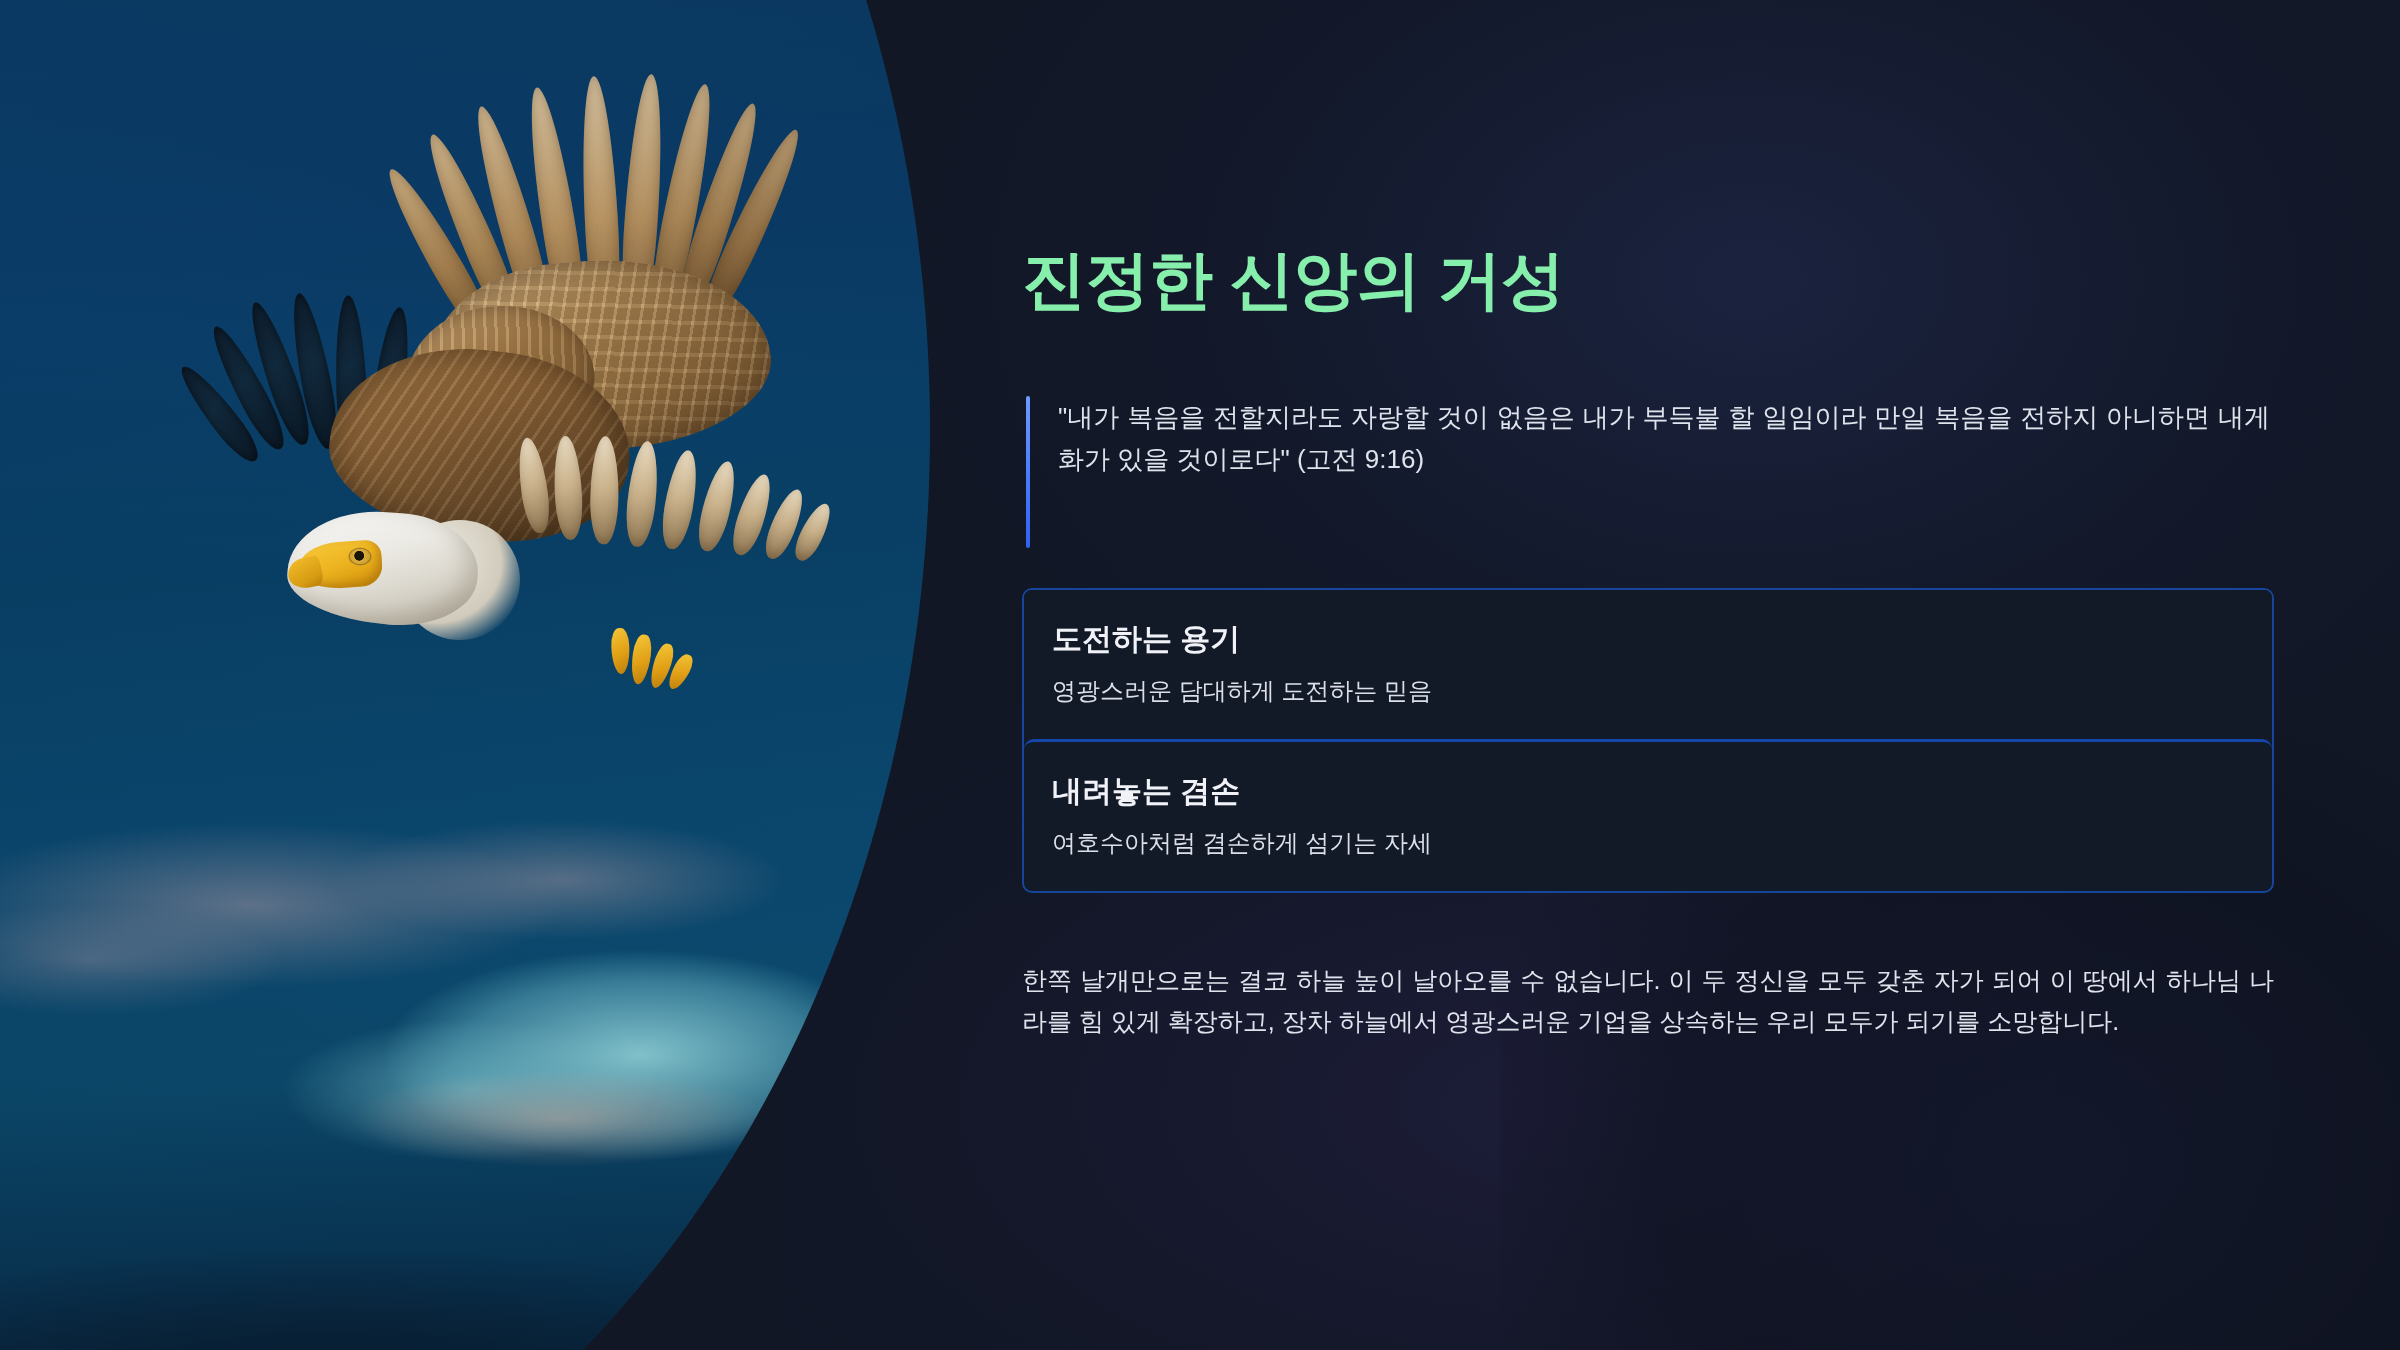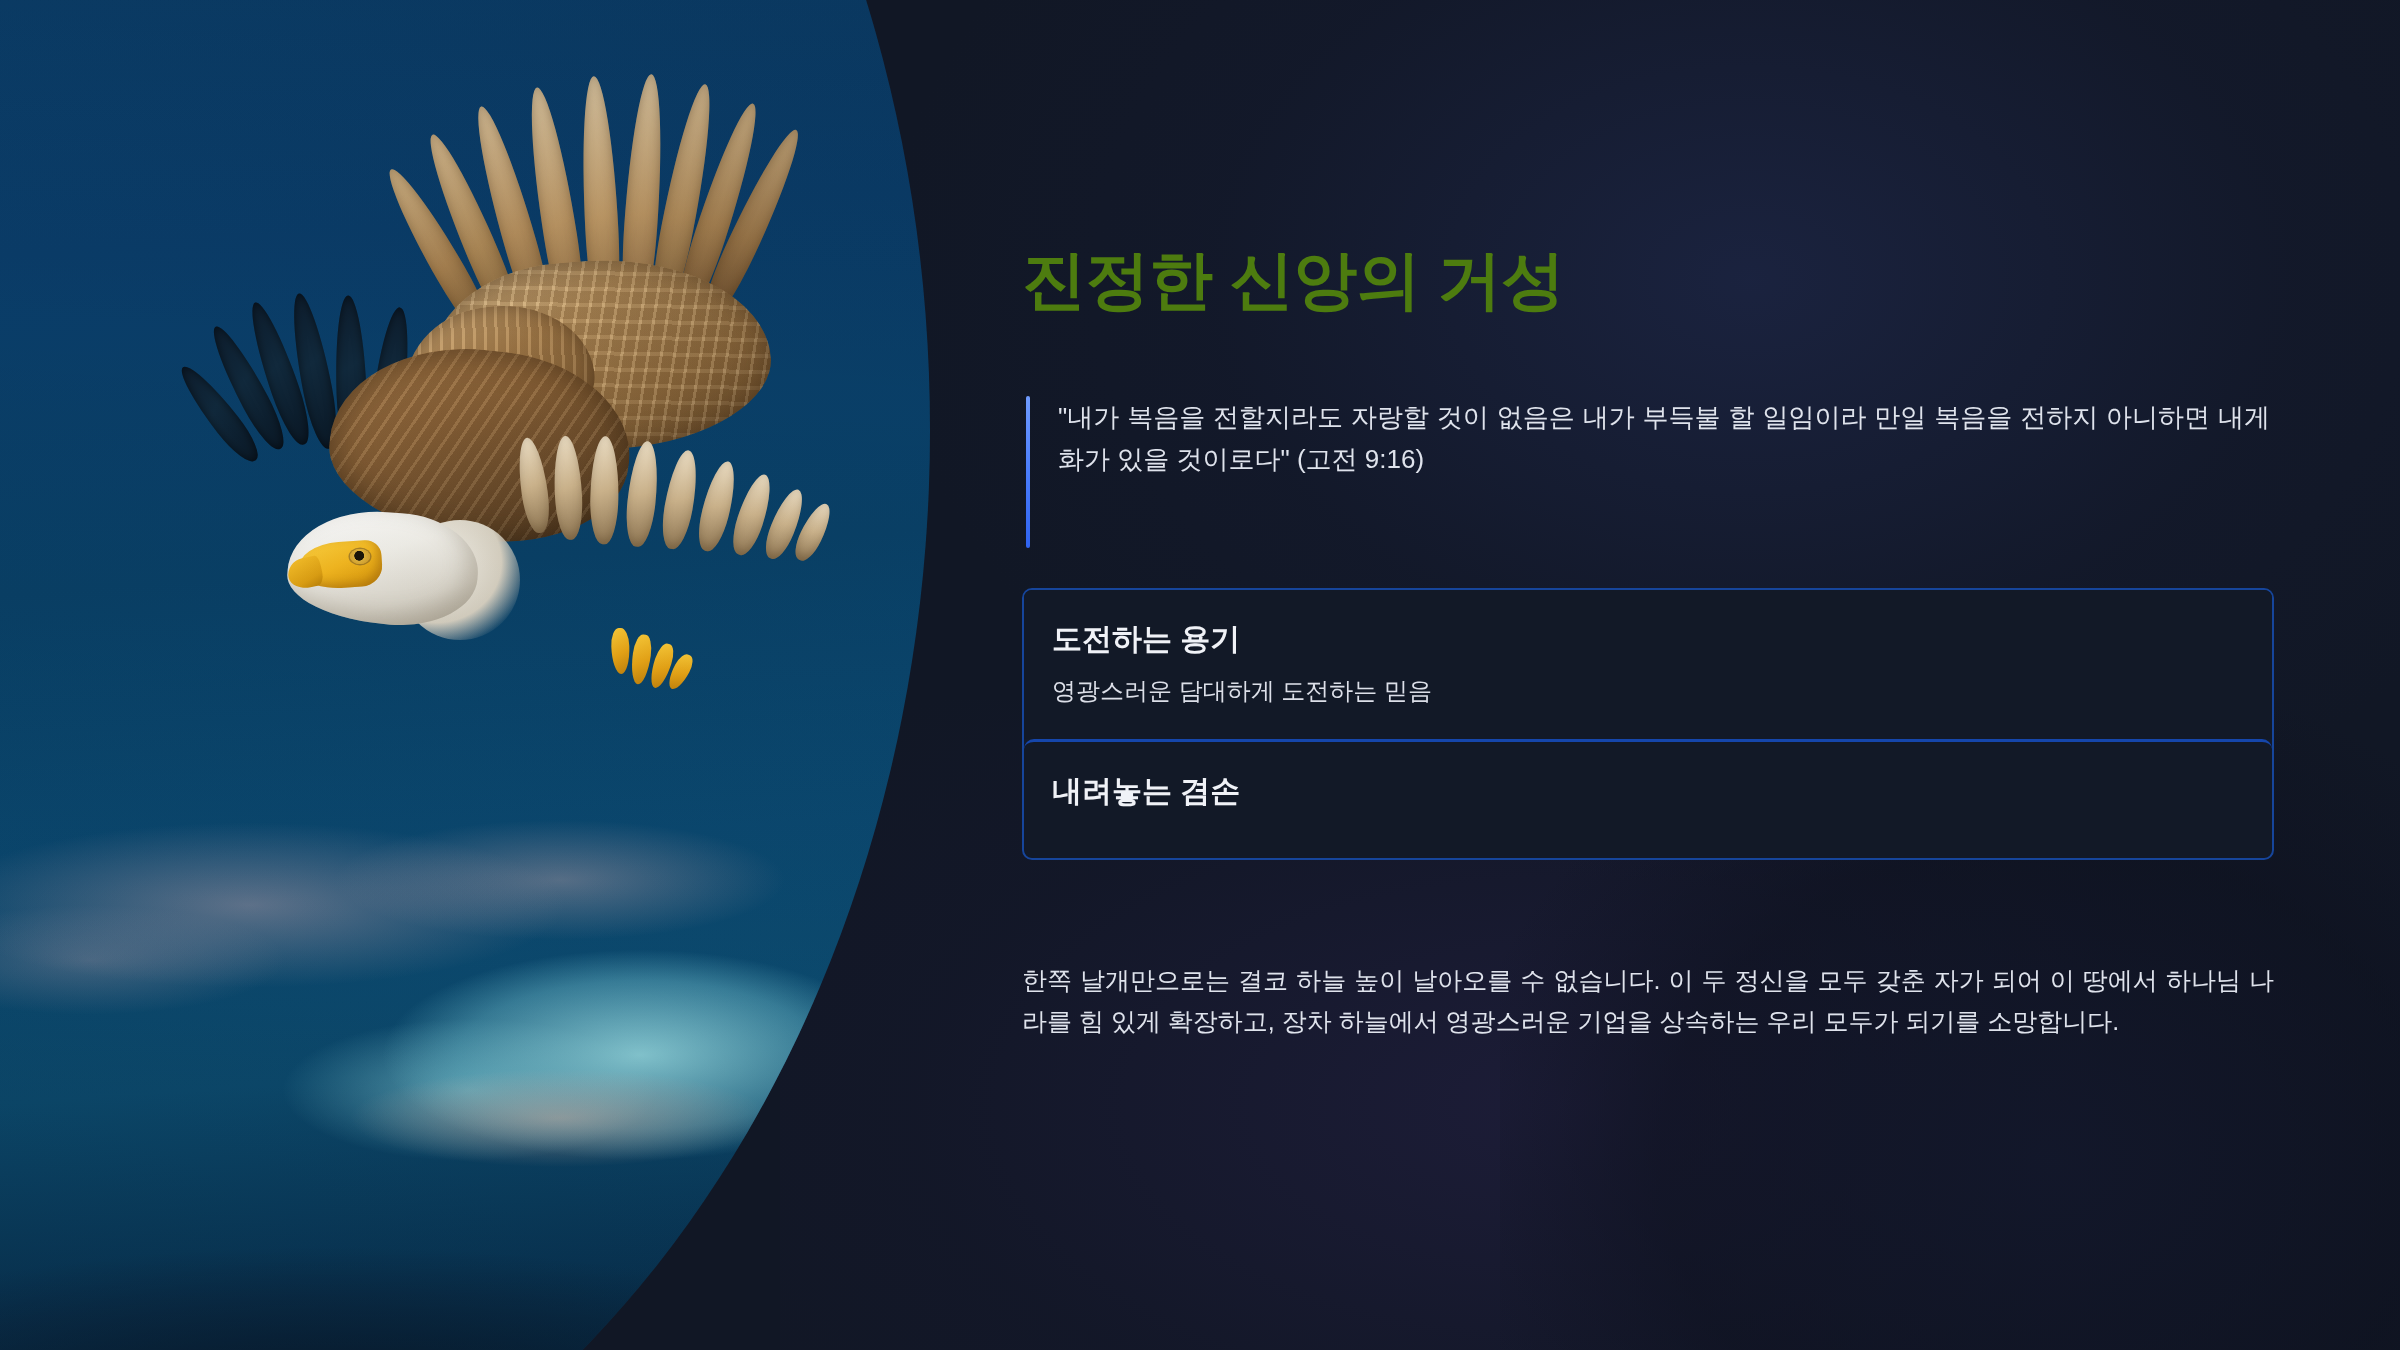--- a/index.html
+++ b/index.html
@@ -242,21 +242,21 @@
   
   .content{
     position:absolute;
     left:1022px; top:0;
     width:1252px; height:1350px;
   }
 
   .page-title{
     position:absolute; left:0; top:243px;
     font-size:64px; font-weight:700; letter-spacing:-.5px;
-    color:#4d7c0f; line-height:1.18;
+    color:#86efac; line-height:1.18;
     white-space:nowrap;
   }
 
   .quote{
     position:absolute; left:0; top:396px;
     width:1252px;
     padding-left:32px;
     border-left:4px solid transparent;
   }
   .quote-bar{
@@ -384,20 +384,21 @@
 
     <div class="cards">
 
       <div class="card">
         <div class="card-title">도전하는 용기</div>
         <div class="card-desc">영광스러운 담대하게 도전하는 믿음</div>
       </div>
 
       <div class="card">
         <div class="card-title">내려놓는 겸손</div>
+        <div class="card-desc">여호수아처럼 겸손하게 섬기는 자세</div>
       </div>
 
     </div>
 
     <p class="closing">한쪽 날개만으로는 결코 하늘 높이 날아오를 수 없습니다. 이 두 정신을 모두 갖춘 자가 되어 이 땅에서 하나님 나라를 힘 있게 확장하고, 장차 하늘에서 영광스러운 기업을 상속하는 우리 모두가 되기를 소망합니다.</p>
 
   </div>
 
 </div>
 

